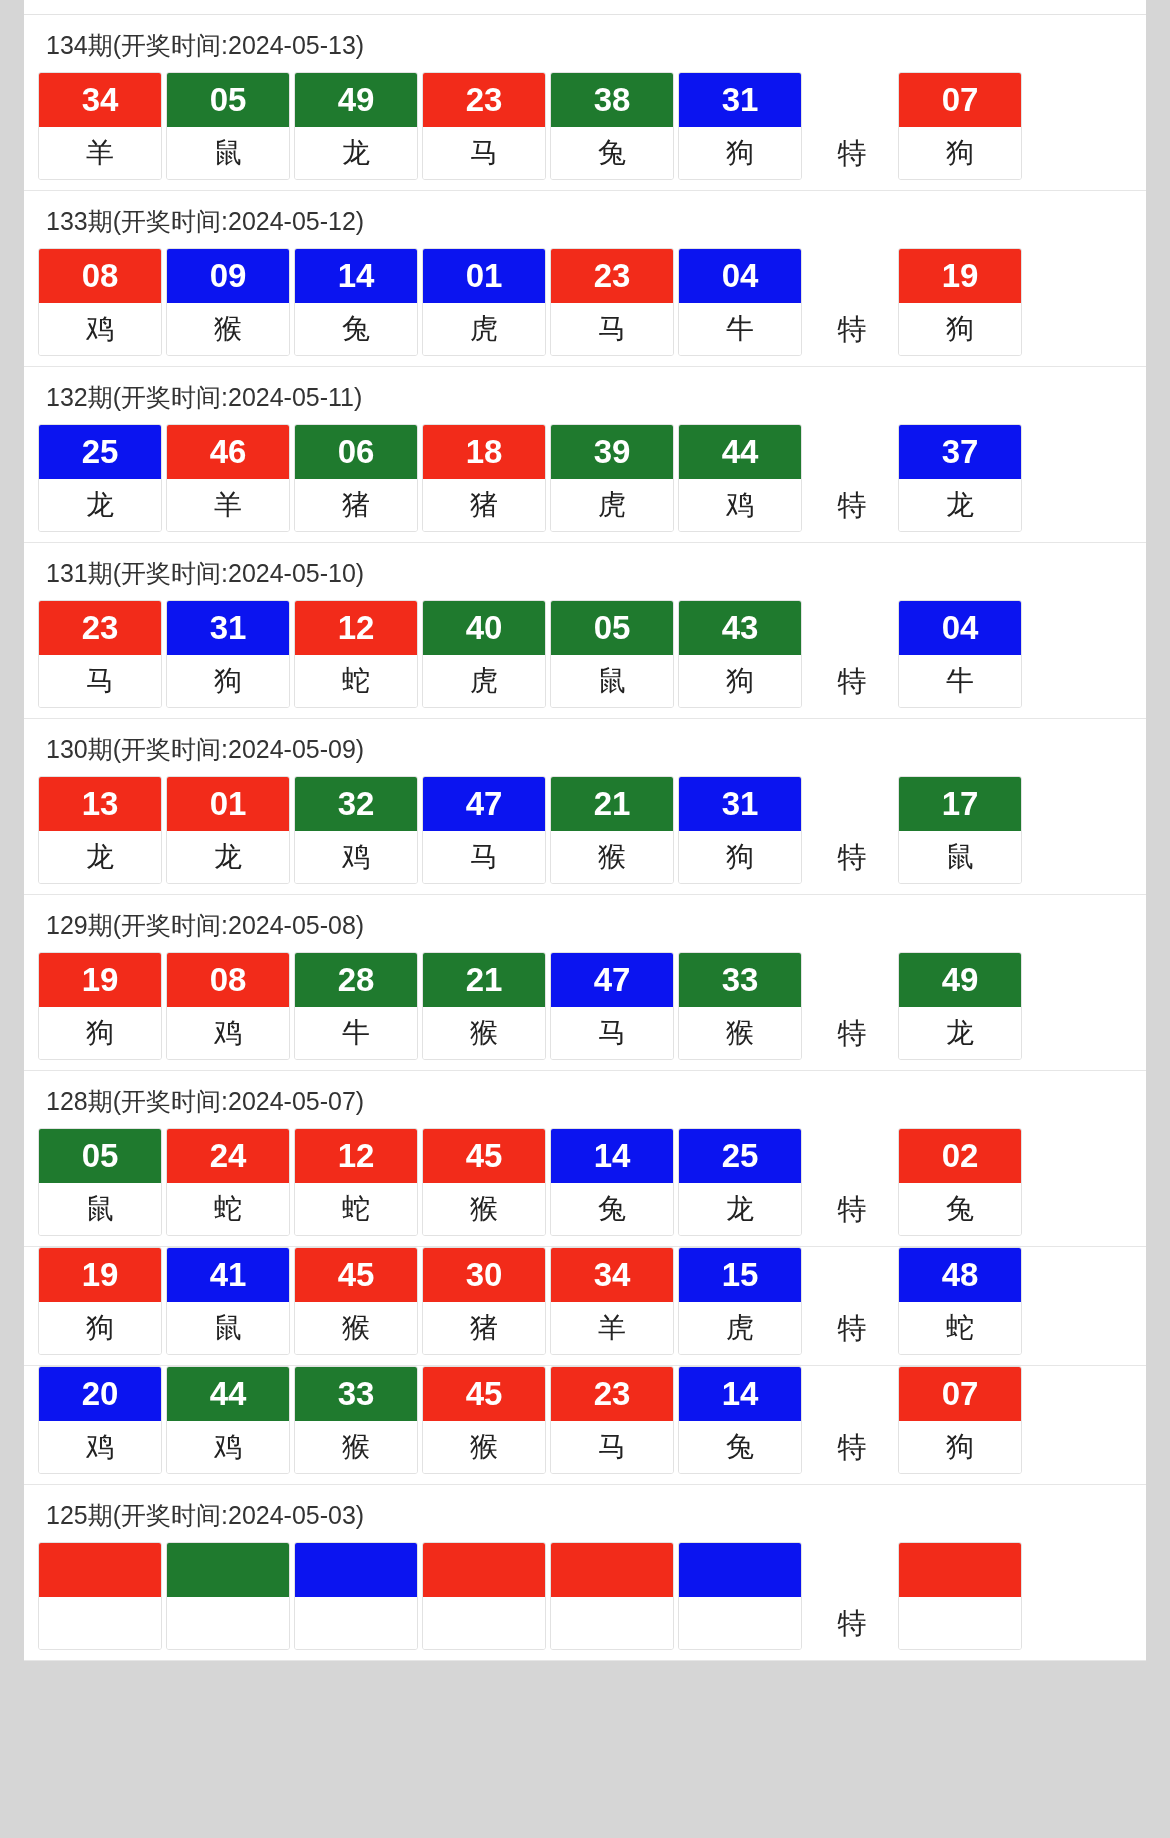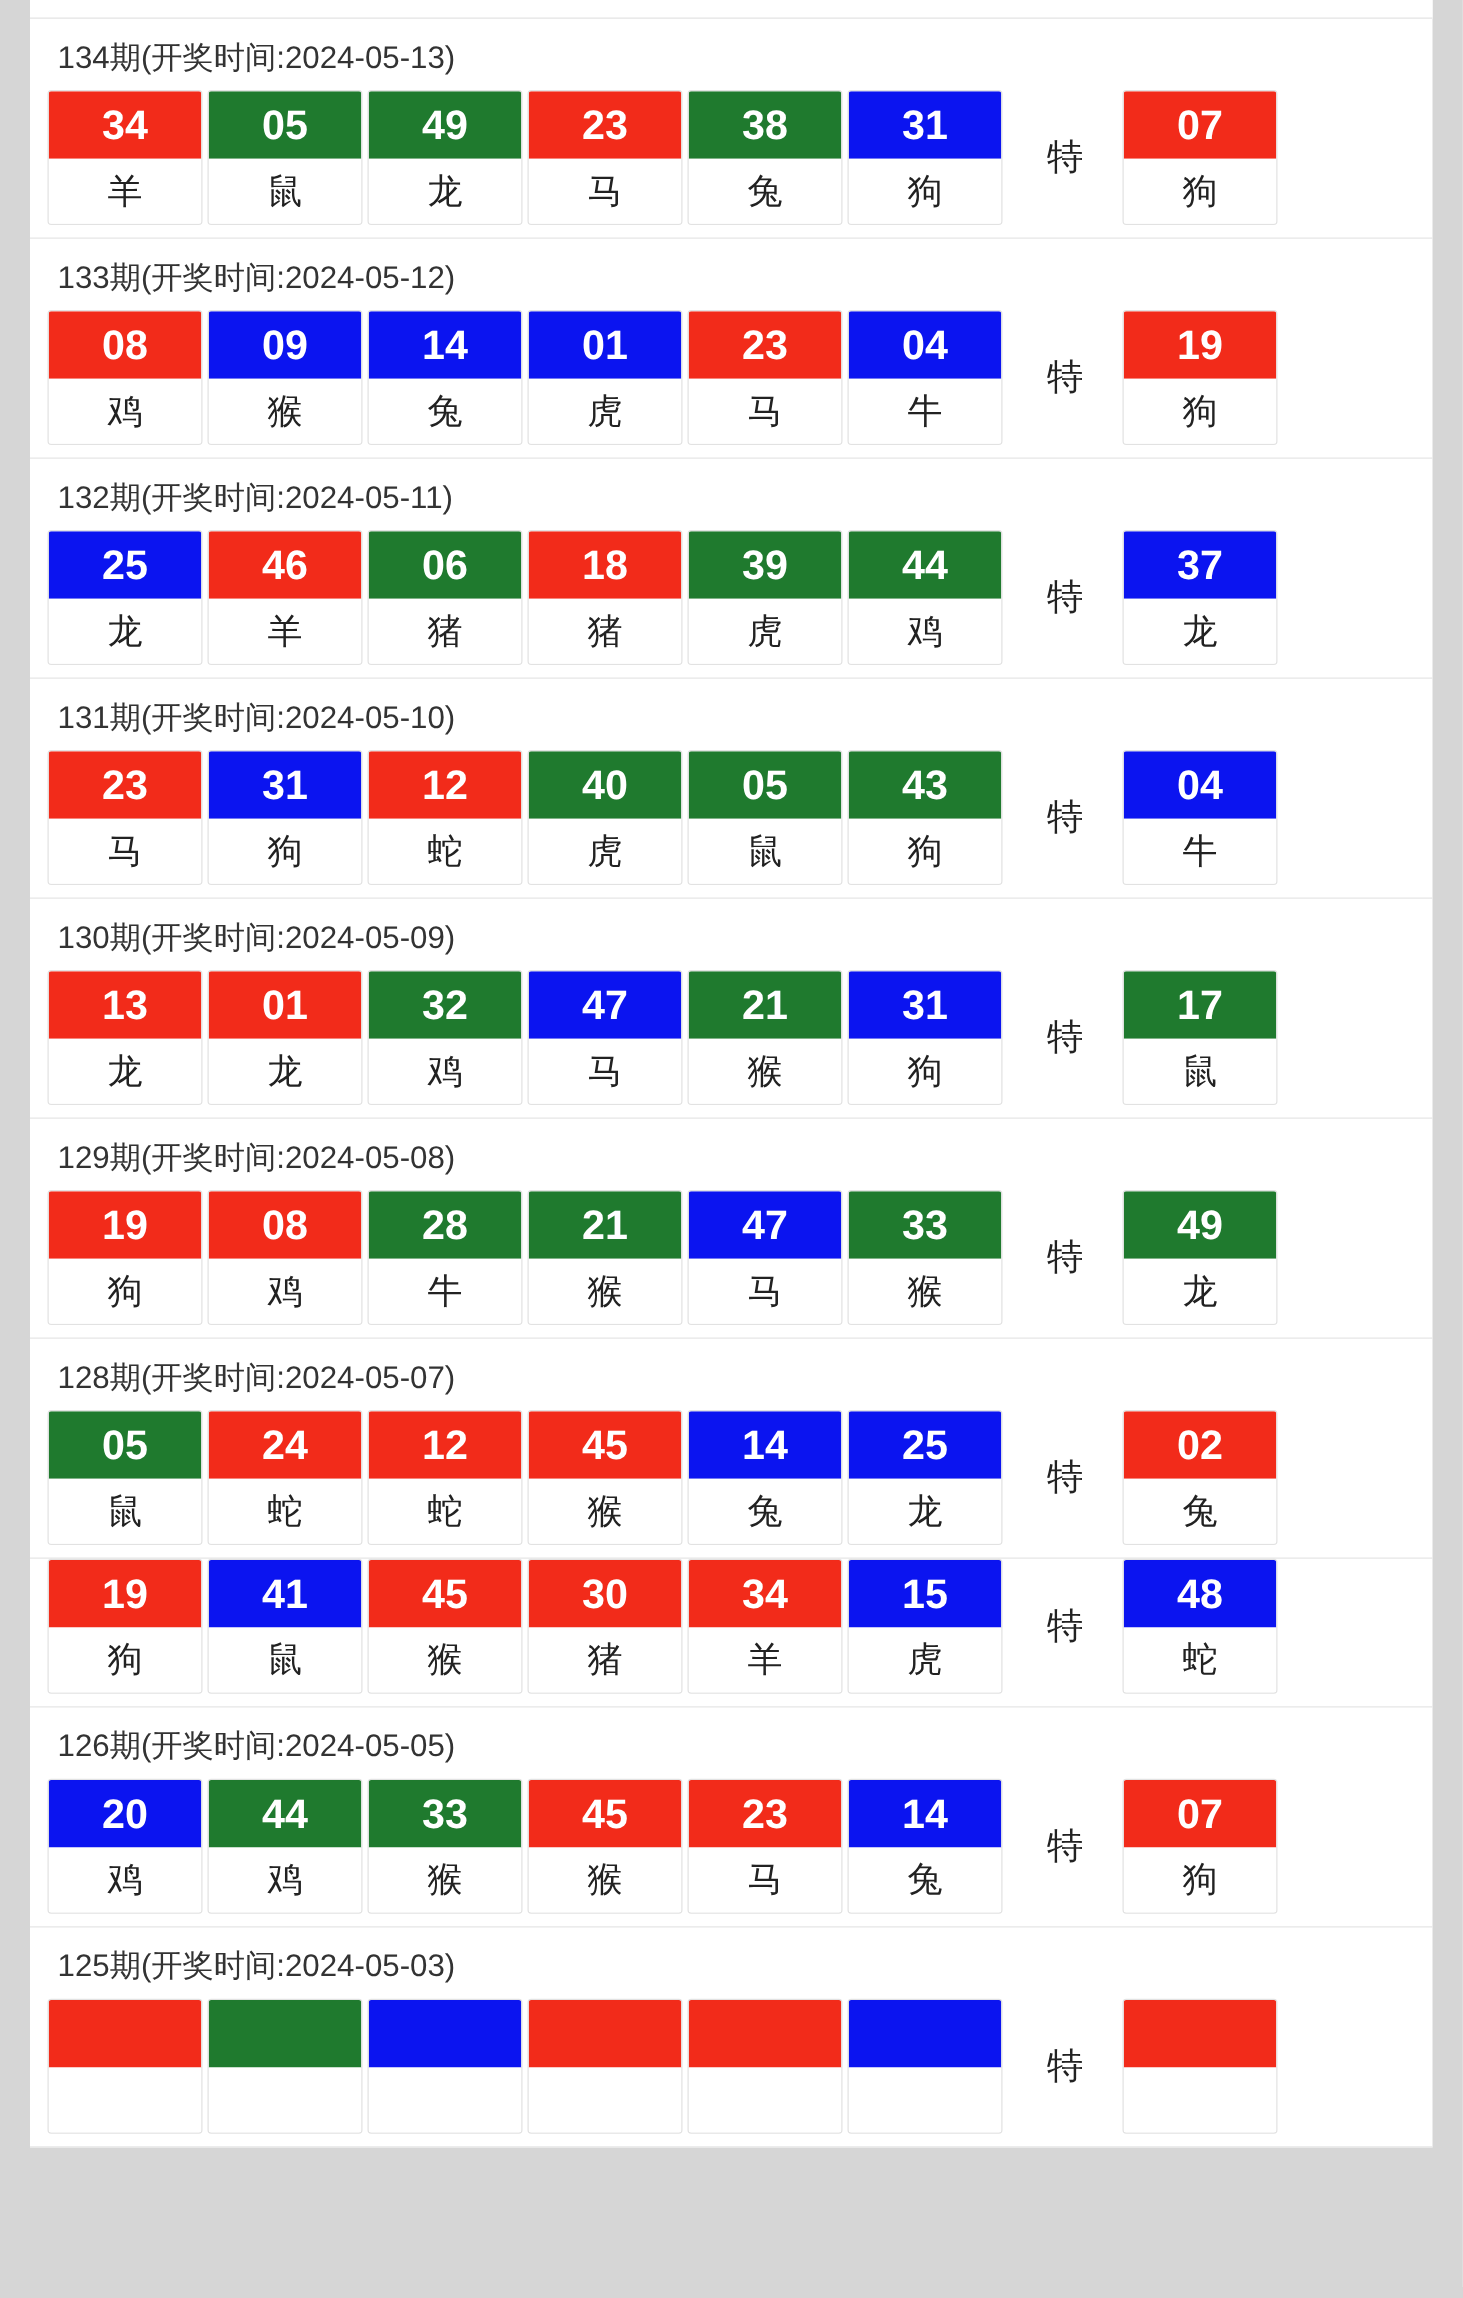--- a/index.html
+++ b/index.html
@@ -35,21 +35,21 @@
   }
   .draw-header {
     font-size: 25px;
     color: #333333;
     padding: 14px 0 10px 22px;
     letter-spacing: 0px;
     white-space: nowrap;
   }
   .balls-row {
     display: flex;
-    align-items: center;
+    align-items: flex-end;
     padding: 0 14px 4px 14px;
   }
   .ball {
     width: 124px;
     margin-right: 4px;
     box-sizing: border-box;
     background: #ffffff;
     border: 1px solid #e2e2e2;
     border-radius: 3px;
     overflow: hidden;
@@ -358,21 +358,20 @@
               <span class="zod">虎</span>
             </div>
             <div class="special-label">特</div>
             <div class="ball special">
               <span class="num c-blue">48</span>
               <span class="zod">蛇</span>
             </div>
           </div>
         </div>
         <div class="draw-block">
-          <div class="draw-header">126期(开奖时间:2024-05-05)</div>
           <div class="balls-row">
             <div class="ball">
               <span class="num c-blue">20</span>
               <span class="zod">鸡</span>
             </div>
             <div class="ball">
               <span class="num c-green">44</span>
               <span class="zod">鸡</span>
             </div>
             <div class="ball">

